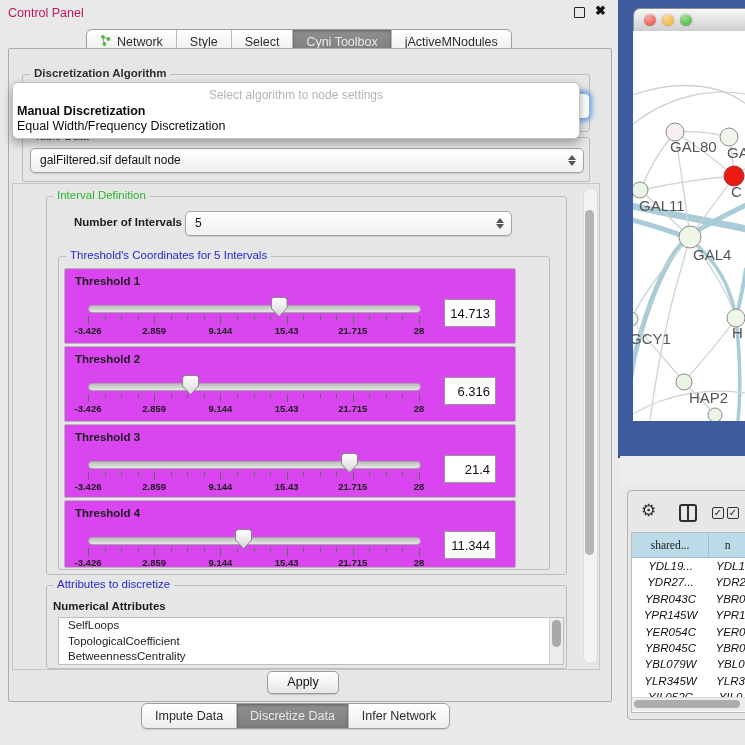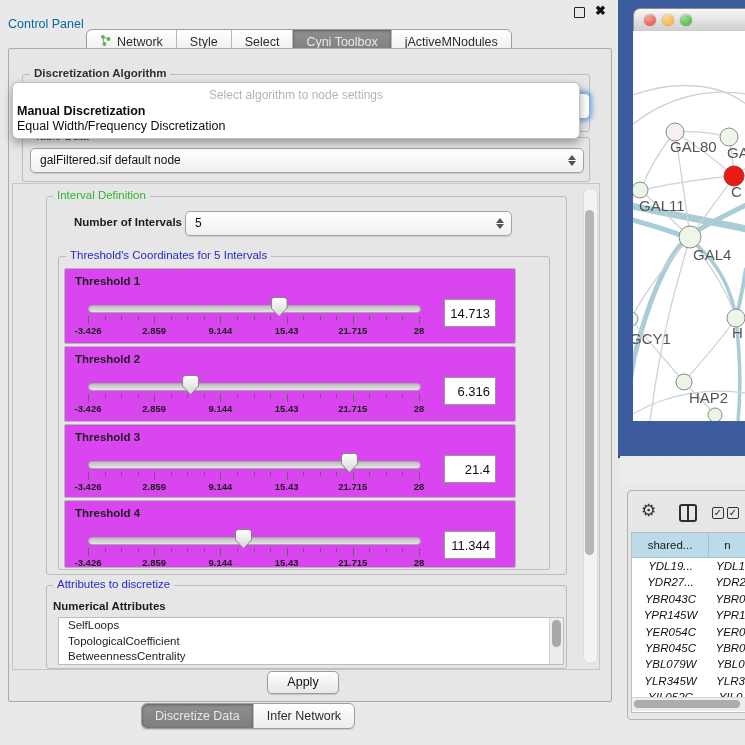--- a/index.html
+++ b/index.html
@@ -3,21 +3,21 @@
 <meta charset="utf-8">
 <style>
   html,body{margin:0;padding:0;}
   body{width:745px;height:745px;position:relative;overflow:hidden;
        background:#e9e9e9;font-family:"Liberation Sans",sans-serif;
        -webkit-font-smoothing:antialiased;}
   .abs{position:absolute;}
 
   
   #cp-titlebar{left:0;top:0;width:620px;height:24px;}
-  #cp-title{left:8px;top:17px;font-size:12.5px;color:#0369a1;}
+  #cp-title{left:8px;top:6px;font-size:12.5px;color:#be185d;}
   #cp-float{left:574px;top:7px;width:9px;height:9px;border:1.5px solid #222;border-radius:1px;}
   #cp-close{left:595px;top:3px;font-size:13px;font-weight:bold;color:#111;}
 
   .segbar{display:flex;height:24px;border:1px solid #9e9e9e;border-radius:6px;
           background:linear-gradient(#ffffff,#ececec);box-shadow:0 1px 1px rgba(0,0,0,.15);}
   .seg{display:flex;align-items:center;padding:0 13px;font-size:12.5px;color:#2c2c2c;
        border-right:1px solid #b9b9b9;white-space:nowrap;}
   .seg:last-child{border-right:none;border-radius:0 5px 5px 0;}
   .seg:first-child{border-radius:5px 0 0 5px;}
   .seg.active{background:linear-gradient(#909090,#7d7d7d);color:#e9e9e9;
@@ -104,21 +104,21 @@
   #net-canvas{left:633px;top:31px;width:112px;height:390px;background:#ffffff;}
 
   #tp-bar{left:620px;top:456px;width:125px;height:29px;background:#ececec;}
   #tp-panel{left:627px;top:490px;width:118px;height:228px;background:#e7e7e7;border:1px solid #b2b2b2;border-radius:4px 0 0 4px;}
   #tp-gear{left:641px;top:500px;font-size:17px;color:#333;}
   #tp-colicon{left:679px;top:504px;width:14px;height:14px;border:2px solid #2e2e2e;border-radius:3px;}
   #tp-colicon i{position:absolute;left:6px;top:0;width:2px;height:14px;background:#2e2e2e;}
   .cbx{position:absolute;top:507px;width:10px;height:10px;border:1.5px solid #333;border-radius:2px;
        font-size:10px;line-height:10px;color:#222;text-align:center;}
   #tp-table{left:631px;top:532px;width:114px;height:179px;background:#fff;border:1px solid #bdbdbd;border-right:none;overflow:hidden;}
-  #tp-header{display:flex;height:24px;background:var(--headerblue,#badbe7);border-bottom:1px solid #9fc0ce;}
+  #tp-header{display:flex;height:24px;background:var(--headerblue,#badbe7);border-bottom:1px solid #9fc0ce;font-family:Liberation Serif, serif;}
   .th{font-size:11.5px;color:#1c1c1c;text-align:center;line-height:24px;overflow:hidden;white-space:nowrap;}
   .th:first-child{width:76px;border-right:1px solid #9fc0ce;}
   .th:last-child{flex:1;}
   #tp-rows{position:absolute;left:0;top:25px;width:114px;height:140px;overflow:hidden;font-style:italic;}
   .tr{display:flex;height:16.4px;}
   .td{font-size:11.5px;color:#111;text-align:center;line-height:16.4px;overflow:hidden;white-space:nowrap;}
   .td:first-child{width:77px;}
   .td:last-child{flex:1;text-align:center;padding-left:6px;}
   #tp-hsb{left:632px;top:697px;width:113px;height:13px;background:#ededed;border-top:1px solid #d8d8d8;}
   #tp-hsb-thumb{position:absolute;left:2px;top:2px;width:106px;height:8px;background:#adadad;border-radius:4px;}
@@ -365,20 +365,23 @@
       <div class="attr-item">BetweennessCentrality</div>
     </div>
   <div id="attr-sb">
     <div id="attr-sb-thumb"></div>
   </div>
 </div>
 
 <div class="abs" id="apply-btn">Apply</div>
 
 <div class="abs segbar" id="bottom-tabs">
+    <div class="seg">
+      <span>Impute Data</span>
+    </div>
     <div class="seg active">
       <span>Discretize Data</span>
     </div>
     <div class="seg">
       <span>Infer Network</span>
     </div>
   </div>
 
 <div class="abs" id="desktop"></div>
 <div class="abs" id="net-titlebar">

